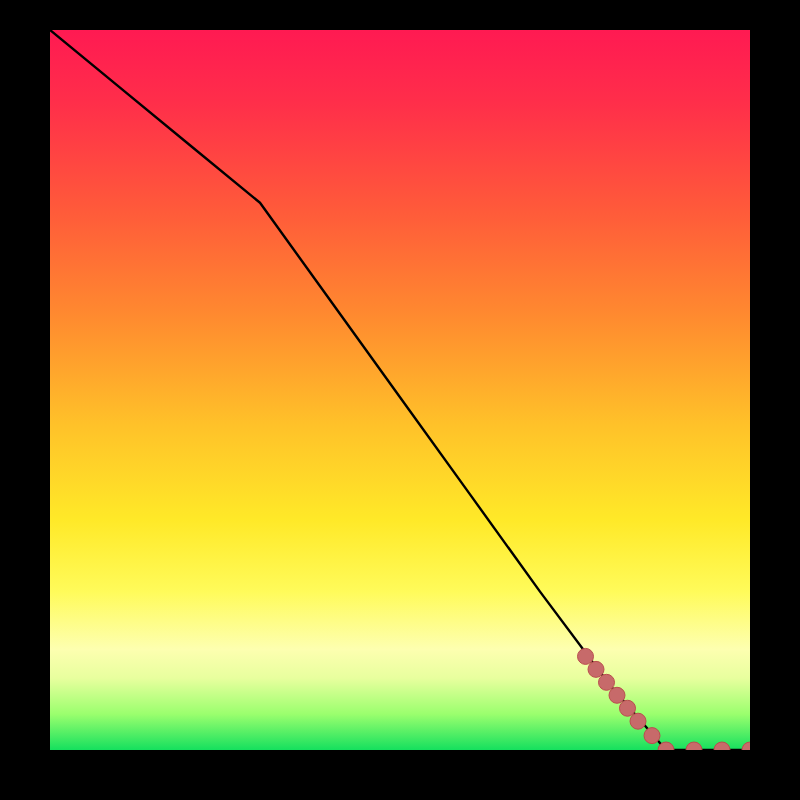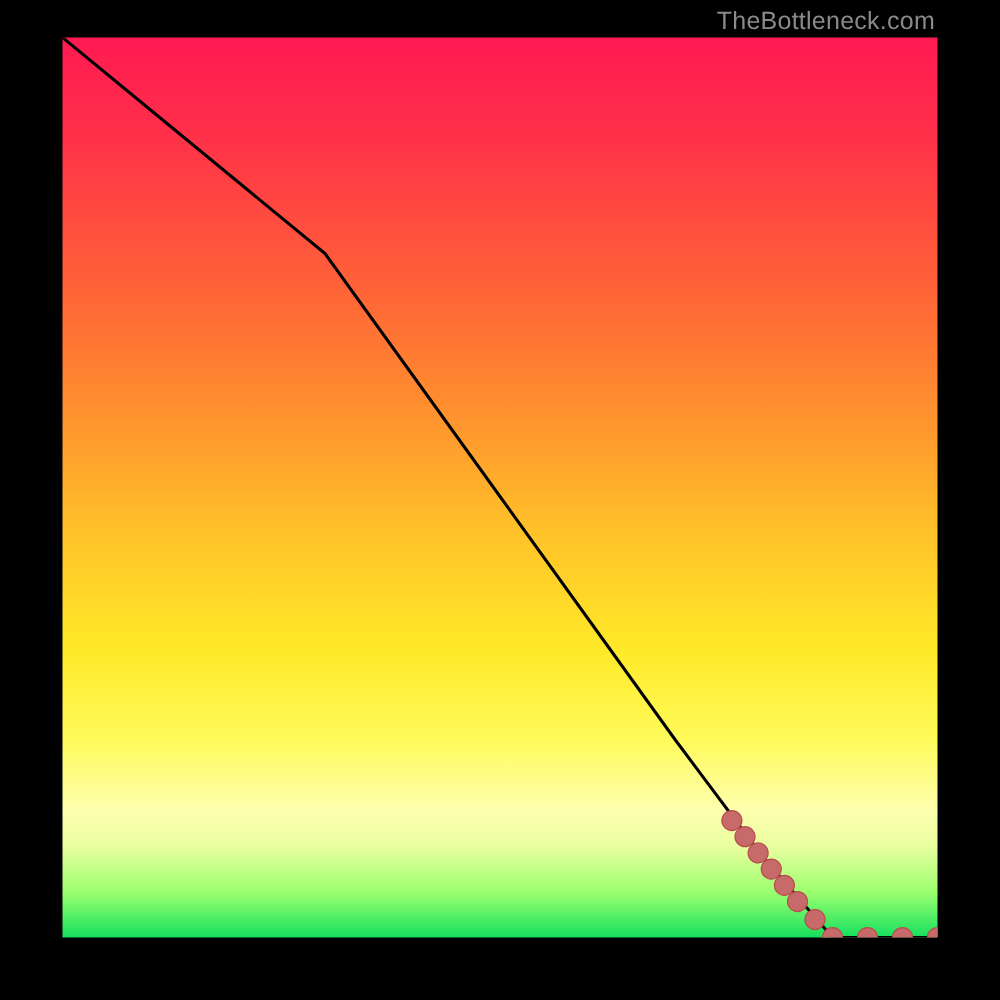--- a/index.html
+++ b/index.html
@@ -52,21 +52,20 @@
     left: 0;
     top: 0;
     width: 700px;
     height: 720px;
   }
 </style>
 </head>
 <body>
 
 <div class="frame">
-  <div class="attribution">TheBottleneck.com</div>
 
   <div class="plot">
     <svg class="overlay" viewBox="0 0 700 720" preserveAspectRatio="none">
       <g>
         <path id="curvePath" fill="none" stroke="#000000" stroke-width="2.4" stroke-linejoin="round" stroke-linecap="round" d="M0.00 0.00 L70.00 57.60 L140.00 115.20 L210.00 172.80 L280.00 270.00 L350.00 367.20 L420.00 464.40 L490.00 561.60 L560.00 655.20 L616.00 720.00 L644.00 720.00 L672.00 720.00 L700.00 720.00"></path>
       </g>
       <g id="markersGroup">
           <circle cx="535.50" cy="626.40" r="8" fill="#c76a6a" stroke="#b94e4e" stroke-width="1"></circle>
           <circle cx="546.00" cy="639.36" r="8" fill="#c76a6a" stroke="#b94e4e" stroke-width="1"></circle>
           <circle cx="556.50" cy="652.32" r="8" fill="#c76a6a" stroke="#b94e4e" stroke-width="1"></circle>

